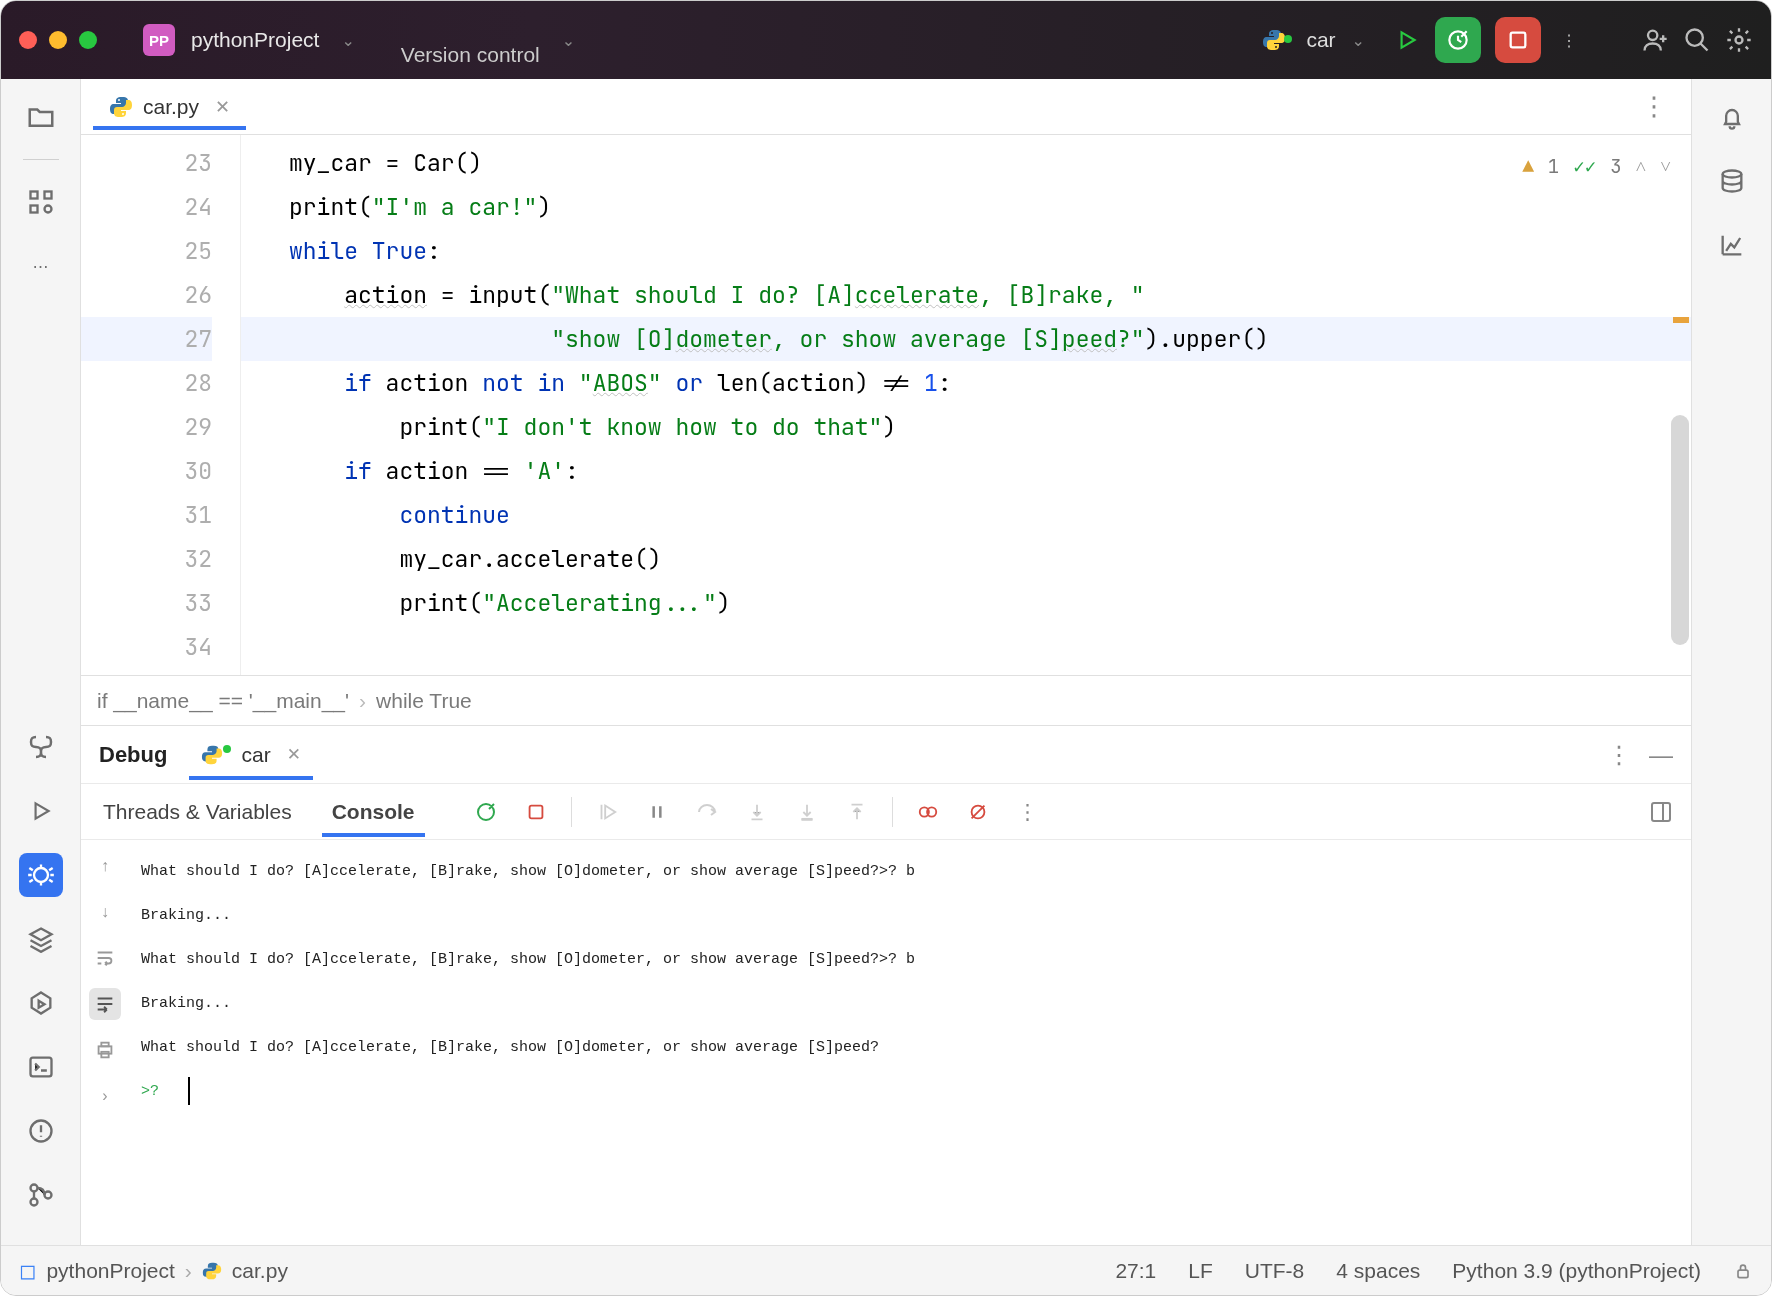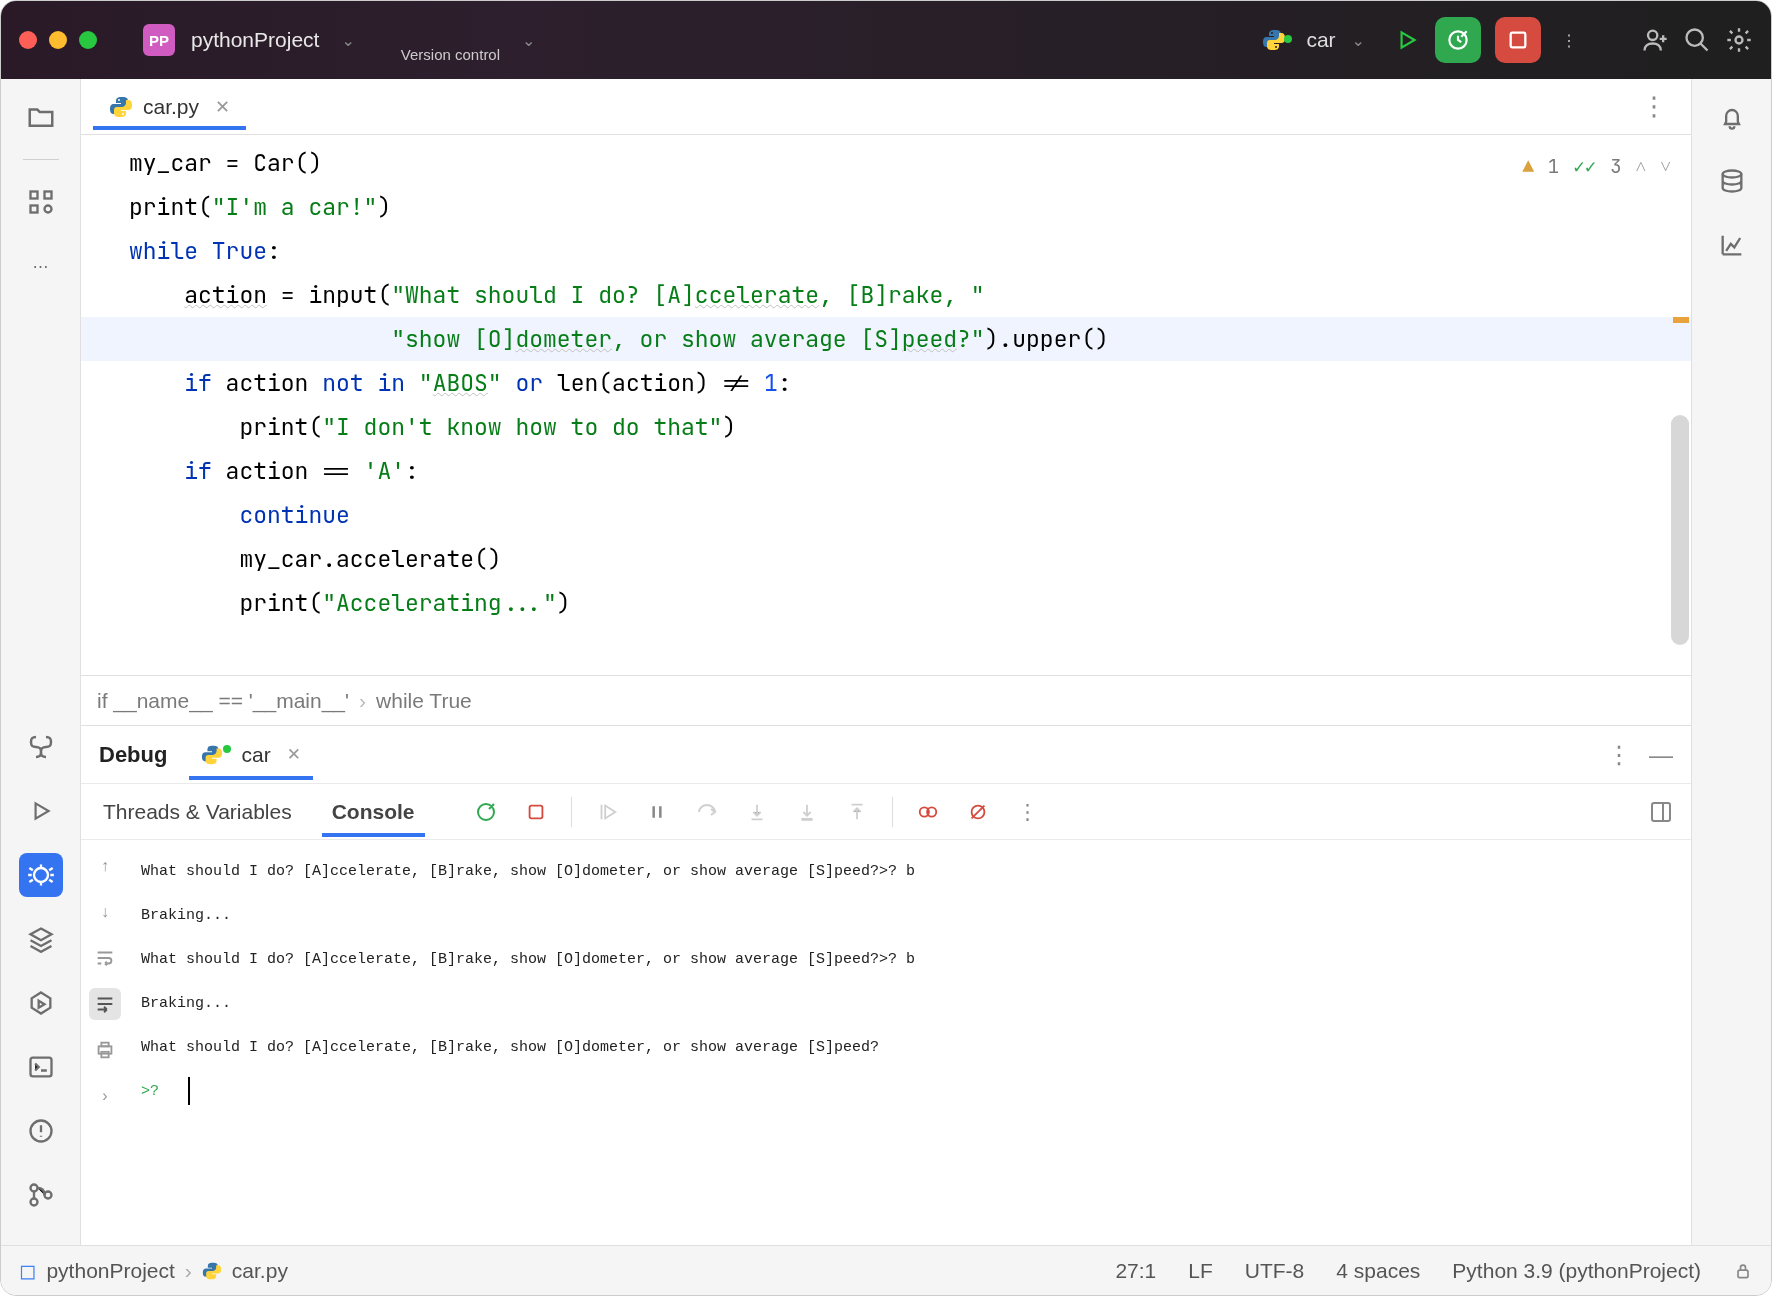--- a/index.html
+++ b/index.html
@@ -7,21 +7,21 @@
 .window { width: 100%; height: 100%; display: flex; flex-direction: column; border-radius: 16px; overflow: hidden; border: 1px solid #ccc; }
 
 
 .titlebar { height: 78px; background: linear-gradient(90deg, #2a1a28 0%, #2d1f2d 30%, #1f1f1f 100%); display: flex; align-items: center; padding: 16px 18px; gap: 16px; color: #ddd; }
 .traffic { display: flex; gap: 12px; margin-right: 30px; }
 .tl { width: 18px; height: 18px; border-radius: 50%; }
 .tl.red { background: #ff5f57; } .tl.yellow { background: #febc2e; } .tl.green { background: #28c840; }
 .pp-badge { width: 32px; height: 32px; background: #d15cc1; border-radius: 6px; display: flex; align-items: center; justify-content: center; font-size: 15px; font-weight: 700; color: #fff; }
 .project-name { font-size: 21px; color: #e8e8e8; }
 .chev { color: #888; font-size: 16px; margin-left: 6px; }
-.vc { font-size: 15px; color: #ccc; margin-left: 30px; margin-top: 29px; }
+.vc { font-size: 21px; color: #ccc; margin-left: 30px; margin-top: 29px; }
 .titlebar-right { margin-left: auto; display: flex; align-items: center; gap: 14px; }
 .run-config { display: flex; align-items: center; gap: 10px; font-size: 21px; color: #ddd; padding: 6px 14px; border-radius: 8px; }
 .tb-icon { width: 28px; height: 28px; display: flex; align-items: center; justify-content: center; color: #bbb; }
 .tb-btn { width: 46px; height: 46px; border-radius: 10px; display: flex; align-items: center; justify-content: center; }
 .btn-green { background: #2fa84f; color: #fff; }
 .btn-red { background: #d64b3f; color: #fff; }
 
 
 .body { flex: 1; display: flex; min-height: 0; }
 .left-rail { width: 80px; background: #f5f5f5; border-right: 1px solid #e0e0e0; display: flex; flex-direction: column; align-items: center; padding-top: 16px; gap: 20px; }
@@ -240,20 +240,34 @@
               <path fill="#3776ab" d="M12 2c-3 0-5 1-5 4v2h5v1H5c-3 0-4 2-4 5s1 5 4 5h2v-3c0-2 2-4 4-4h5c2 0 3-1 3-3V6c0-3-2-4-5-4h-2zm-2 2a1 1 0 110 2 1 1 0 010-2z"></path>
               <path fill="#ffd43b" d="M12 22c3 0 5-1 5-4v-2h-5v-1h7c3 0 4-2 4-5s-1-5-4-5h-2v3c0 2-2 4-4 4H8c-2 0-3 1-3 3v3c0 3 2 4 5 4h2zm2-2a1 1 0 110-2 1 1 0 010 2z"></path>
             </svg>
           <span>car.py</span>
           <span class="close">✕</span>
         </div>
         <div class="more">⋮</div>
       </div>
 
       <div class="editor" style="height: 540px;">
+        <div class="gutter" id="gutter">
+            <div>23</div>
+            <div>24</div>
+            <div>25</div>
+            <div>26</div>
+            <div class="hl">27</div>
+            <div>28</div>
+            <div>29</div>
+            <div>30</div>
+            <div>31</div>
+            <div>32</div>
+            <div>33</div>
+            <div>34</div>
+          </div>
         <div class="code" id="code">
           <div class="hl-line"></div>
           <div class="inspect">
             <span class="warn-tri">▲</span>
             <span>1</span>
             <span class="chk">✓✓</span>
             <span>3</span>
             <span class="chev2">˄</span>
             <span class="chev2">˅</span>
           </div>

